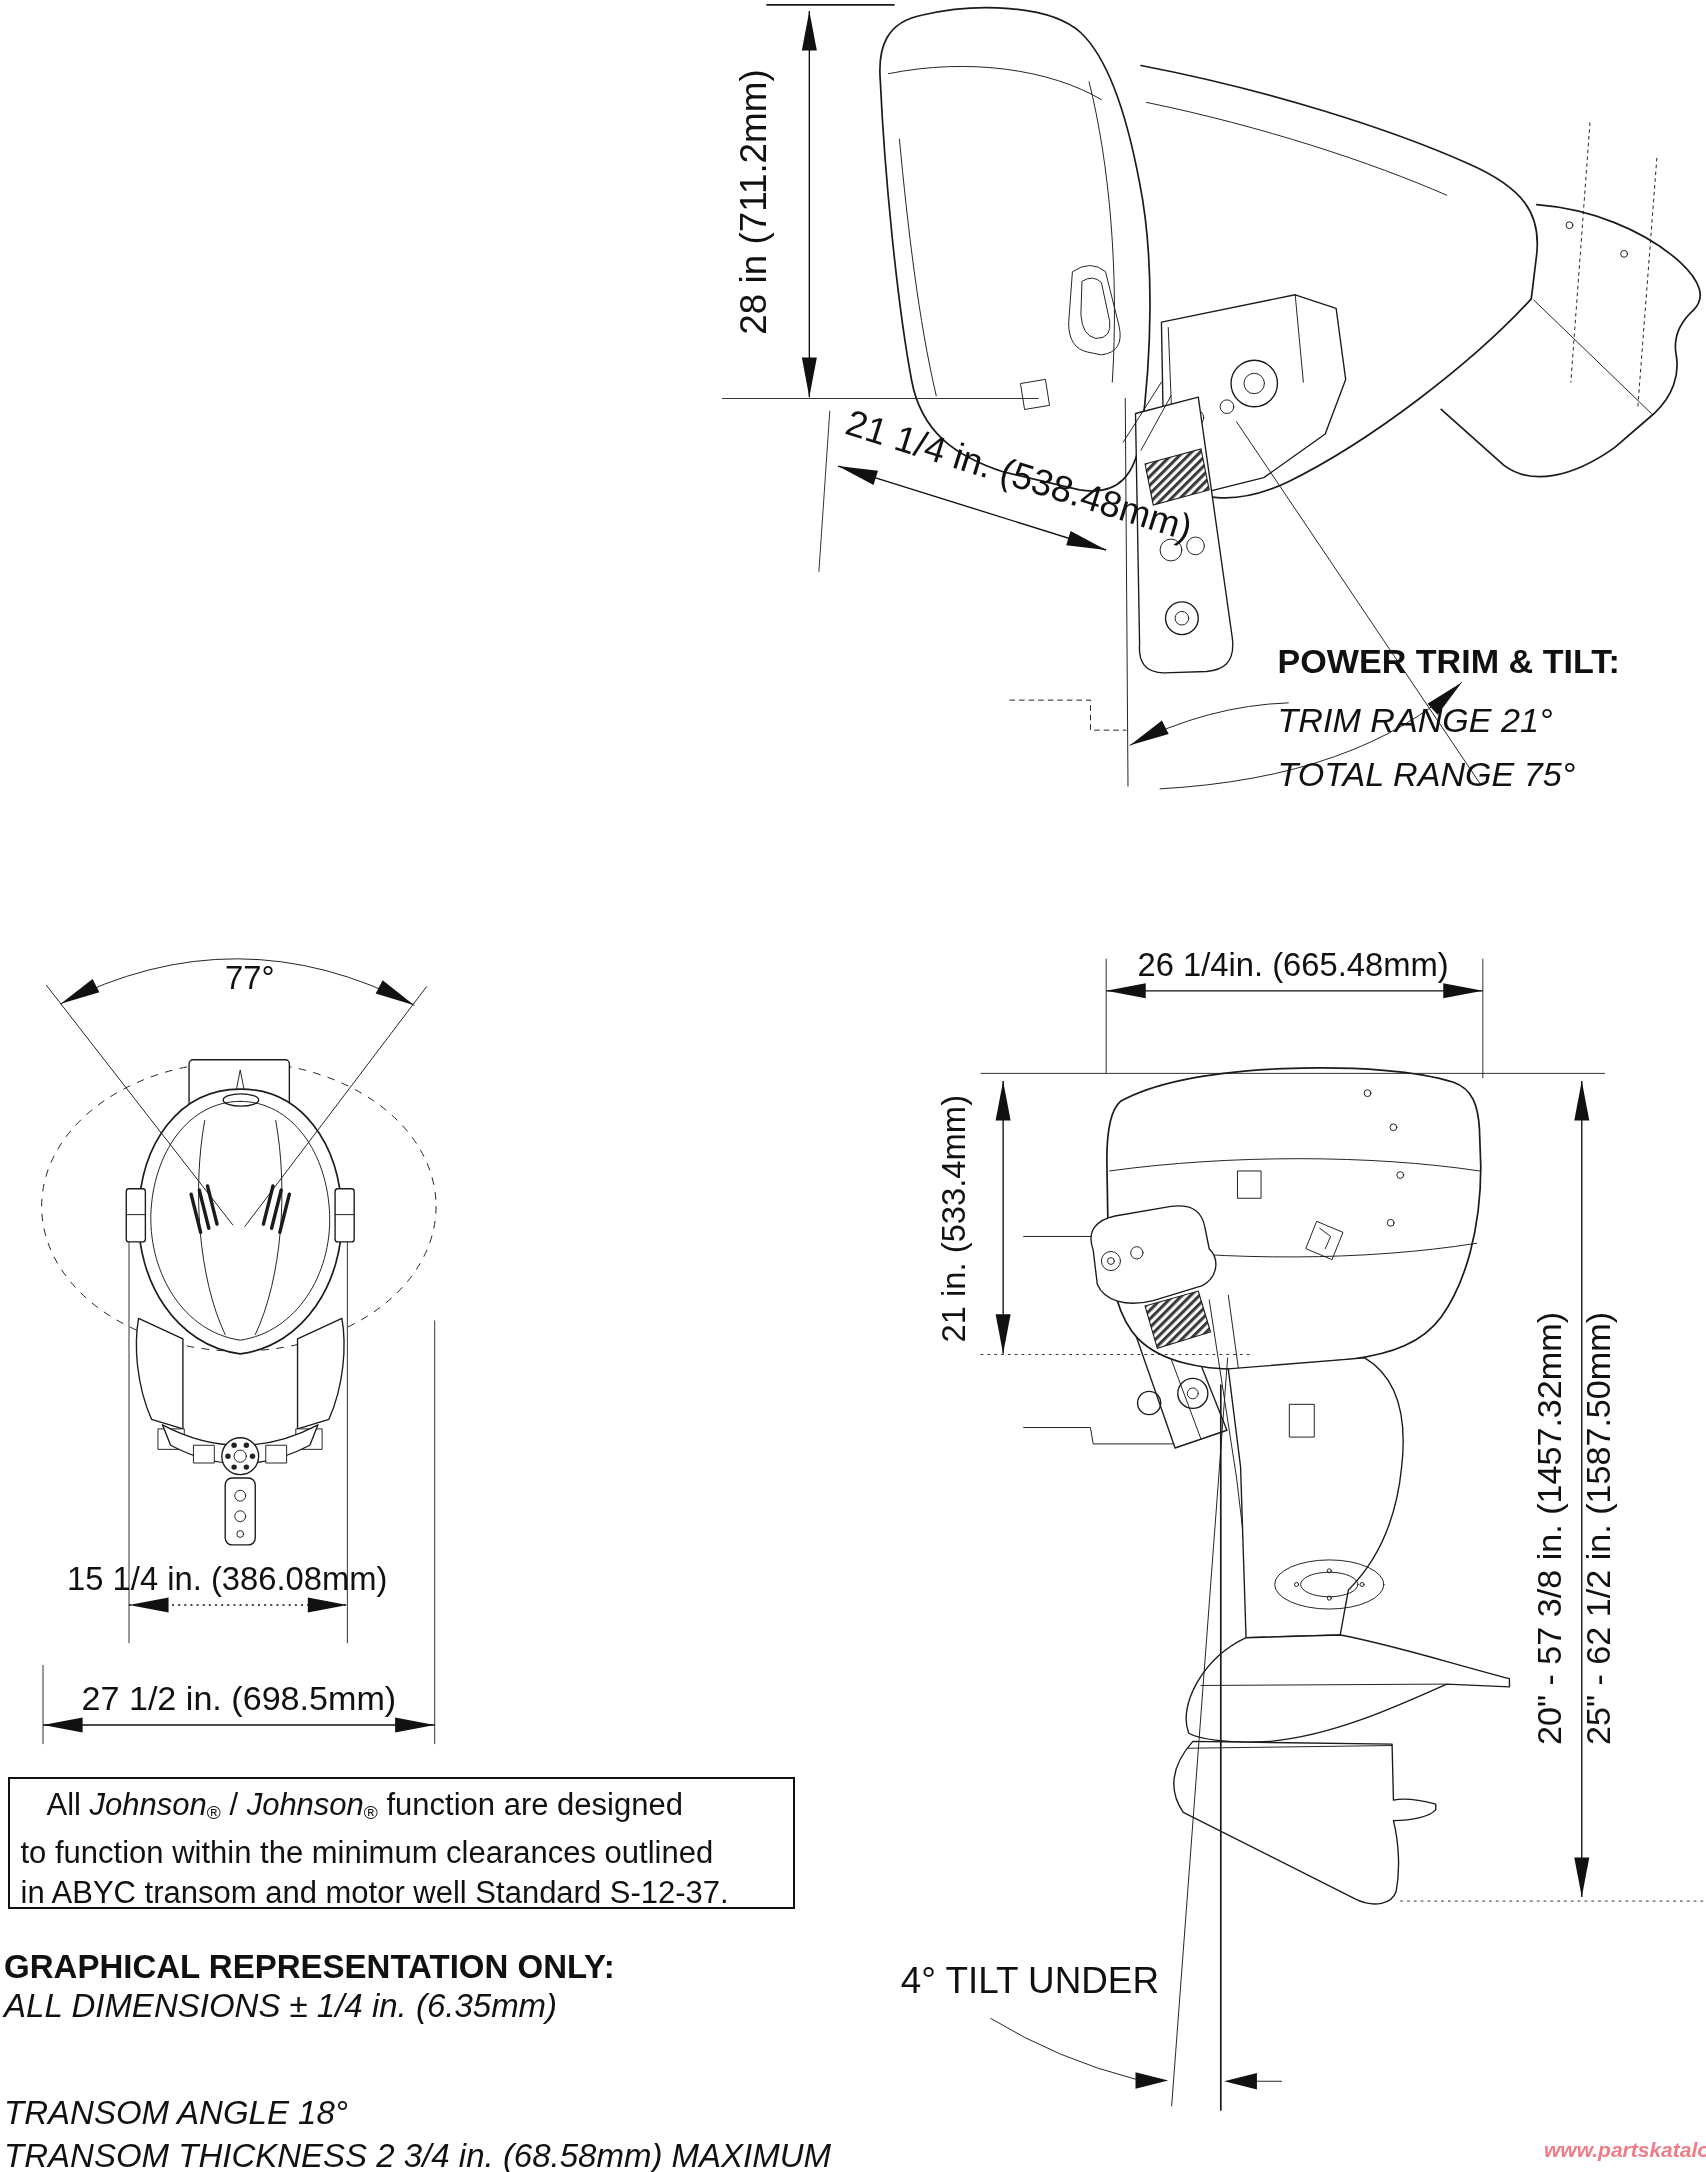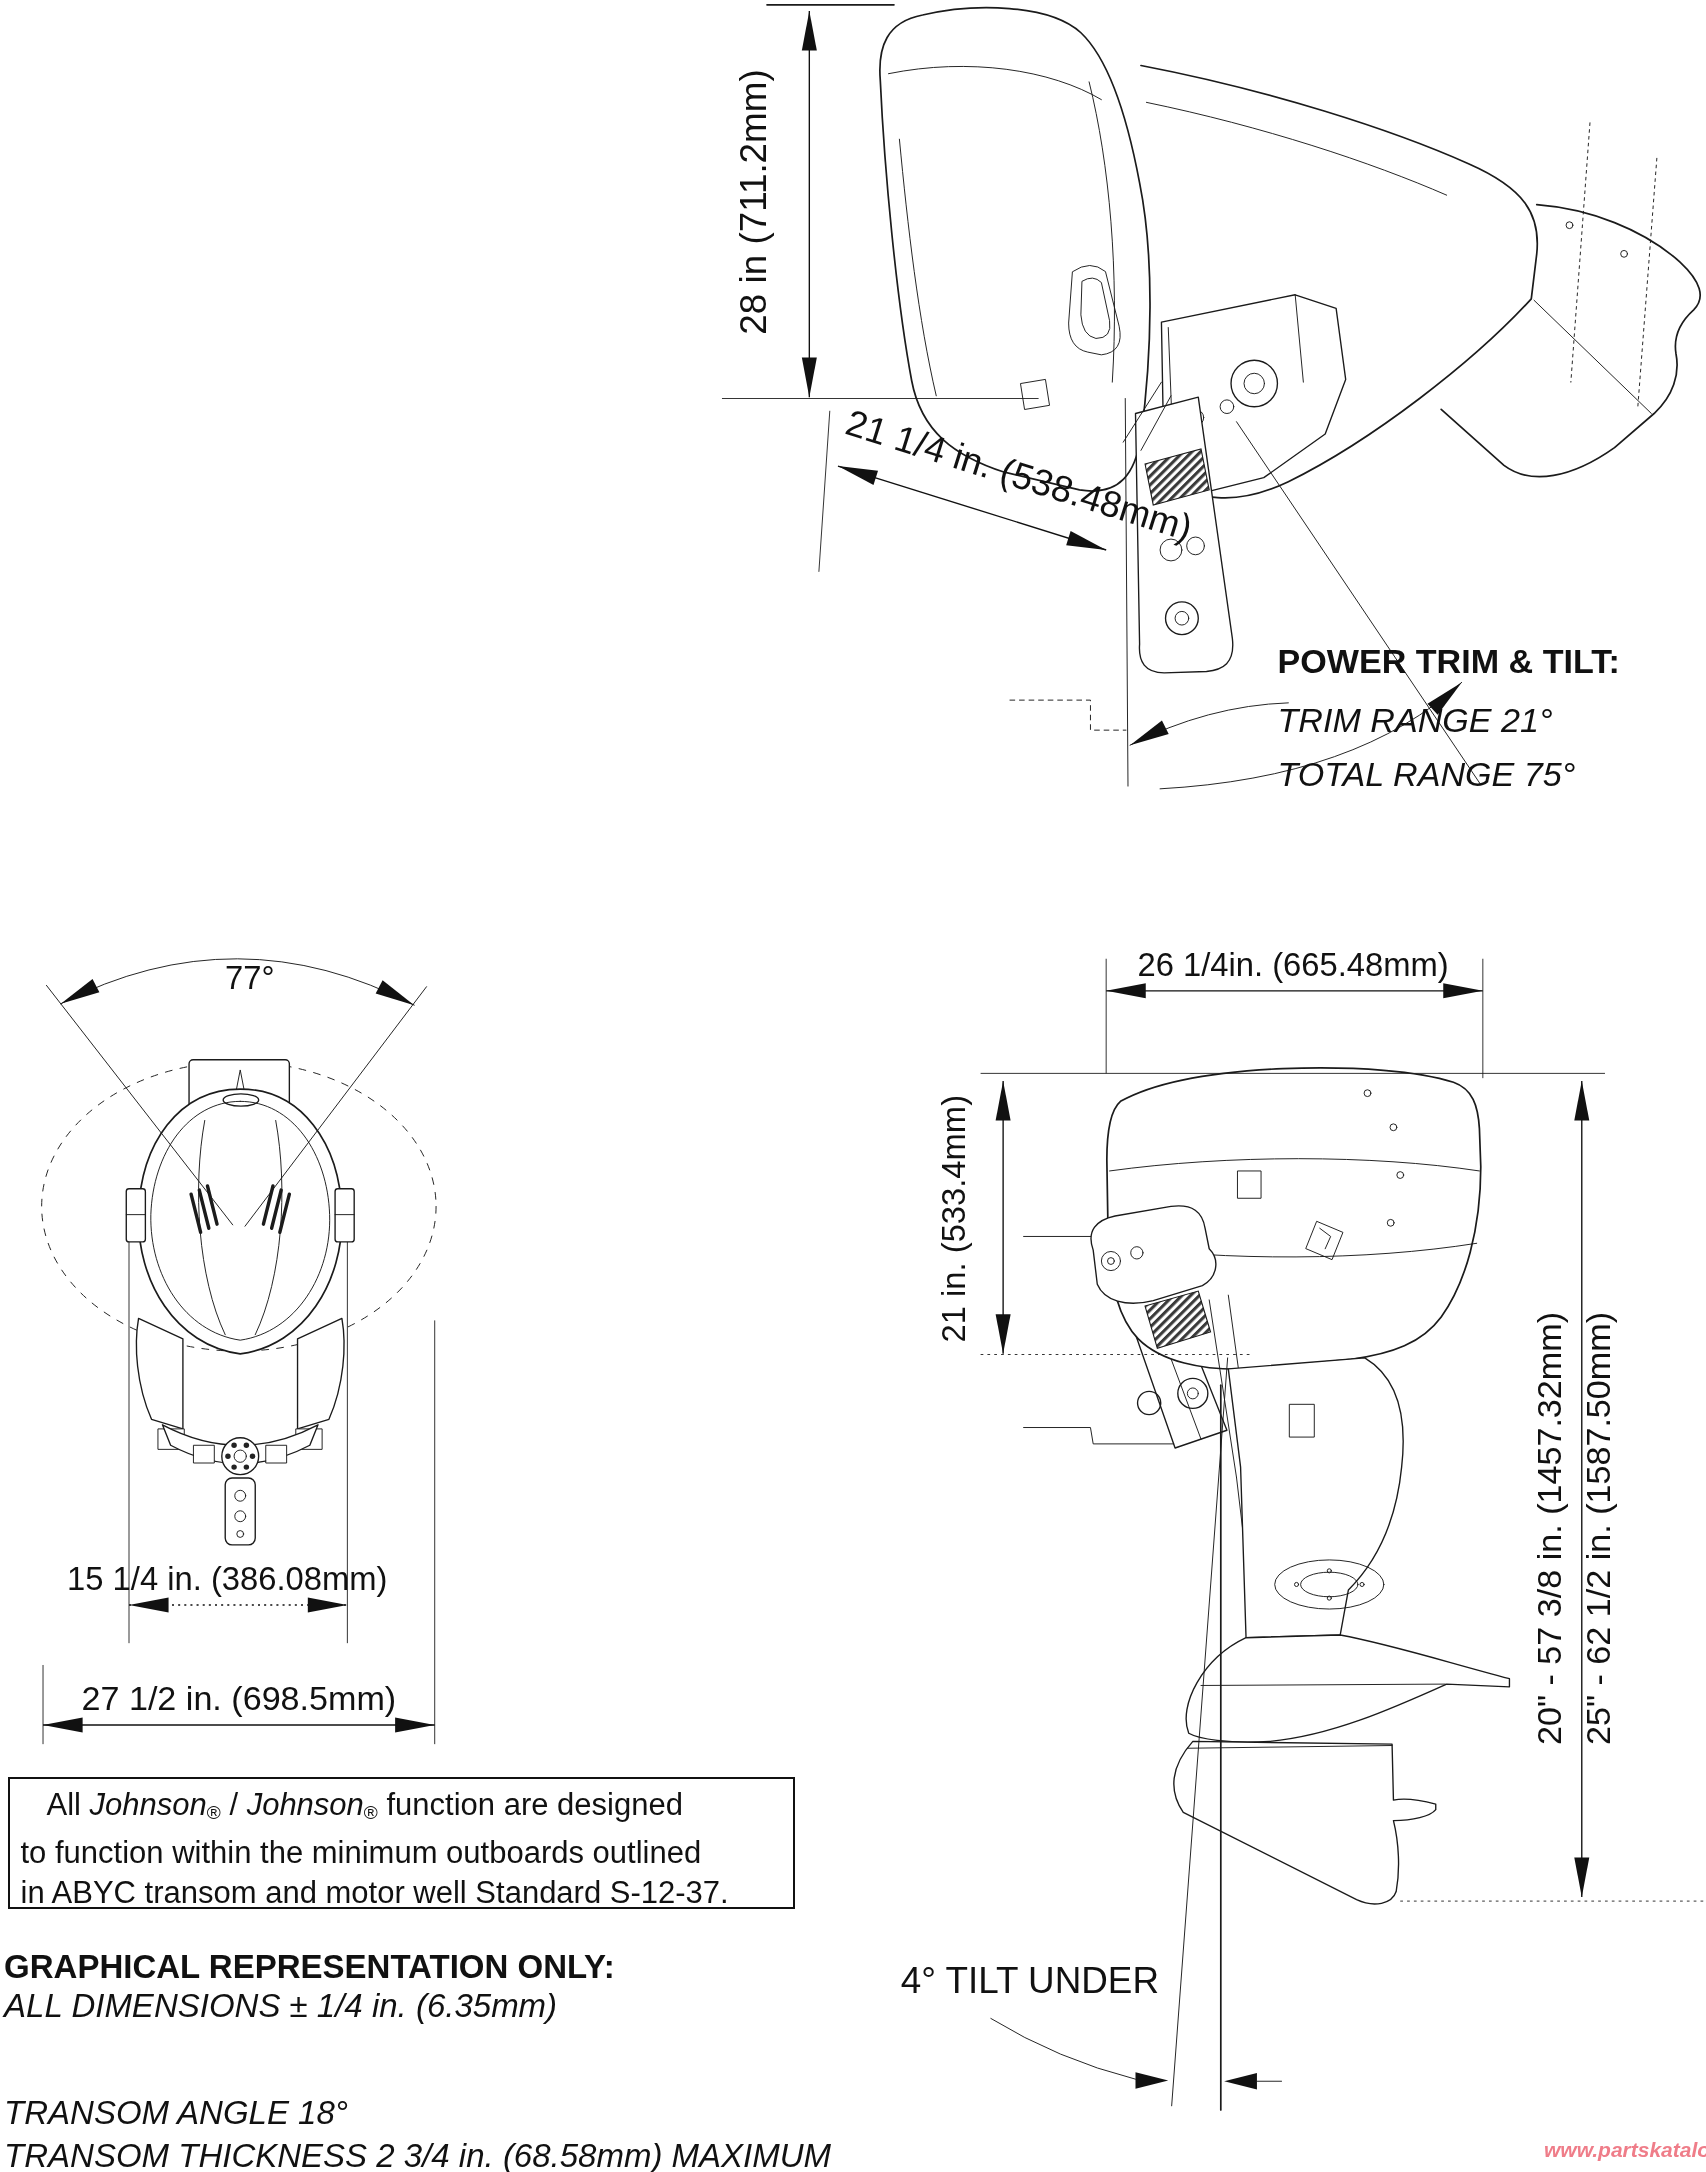--- a/index.html
+++ b/index.html
@@ -275,21 +275,21 @@
       <path class="art thin" d="M 1452,2958 Q 1550,3018 1664,3047"></path>
       <polygon fill="#111" points="1712,3049 1664,3037 1664,3061"></polygon>
       <polygon fill="#111" points="1794,3050 1842,3038 1842,3062"></polygon>
       <line class="art thin" x1="1842" y1="3050" x2="1878" y2="3050"></line>
     </g>
   </g>
 </svg>
 
 <div class="notice-box">
   <div class="nb-line nb-first"><span>All </span><span class="it">Johnson</span><span class="reg">®</span><span> / </span><span class="it">Johnson</span><span class="reg">®</span><span> function are designed</span></div>
-  <div class="nb-line">to function within the minimum outboards outlined</div>
+  <div class="nb-line">to function within the minimum clearances outlined</div>
   <div class="nb-line">in ABYC transom and motor well Standard S-12-37.</div>
 </div>
 
 <div class="foot f-bold" style="top:1948px;">GRAPHICAL REPRESENTATION ONLY:</div>
 <div class="foot f-ital" style="top:1987px;">ALL DIMENSIONS ± 1/4 in. (6.35mm)</div>
 <div class="foot f-ital" style="top:2094px;">TRANSOM ANGLE 18°</div>
 <div class="foot f-ital" style="top:2137px;">TRANSOM THICKNESS 2 3/4 in. (68.58mm) MAXIMUM</div>
 
 <div class="watermark" style="color: rgb(239, 125, 137);">www.partskatalog.ru</div>
 

